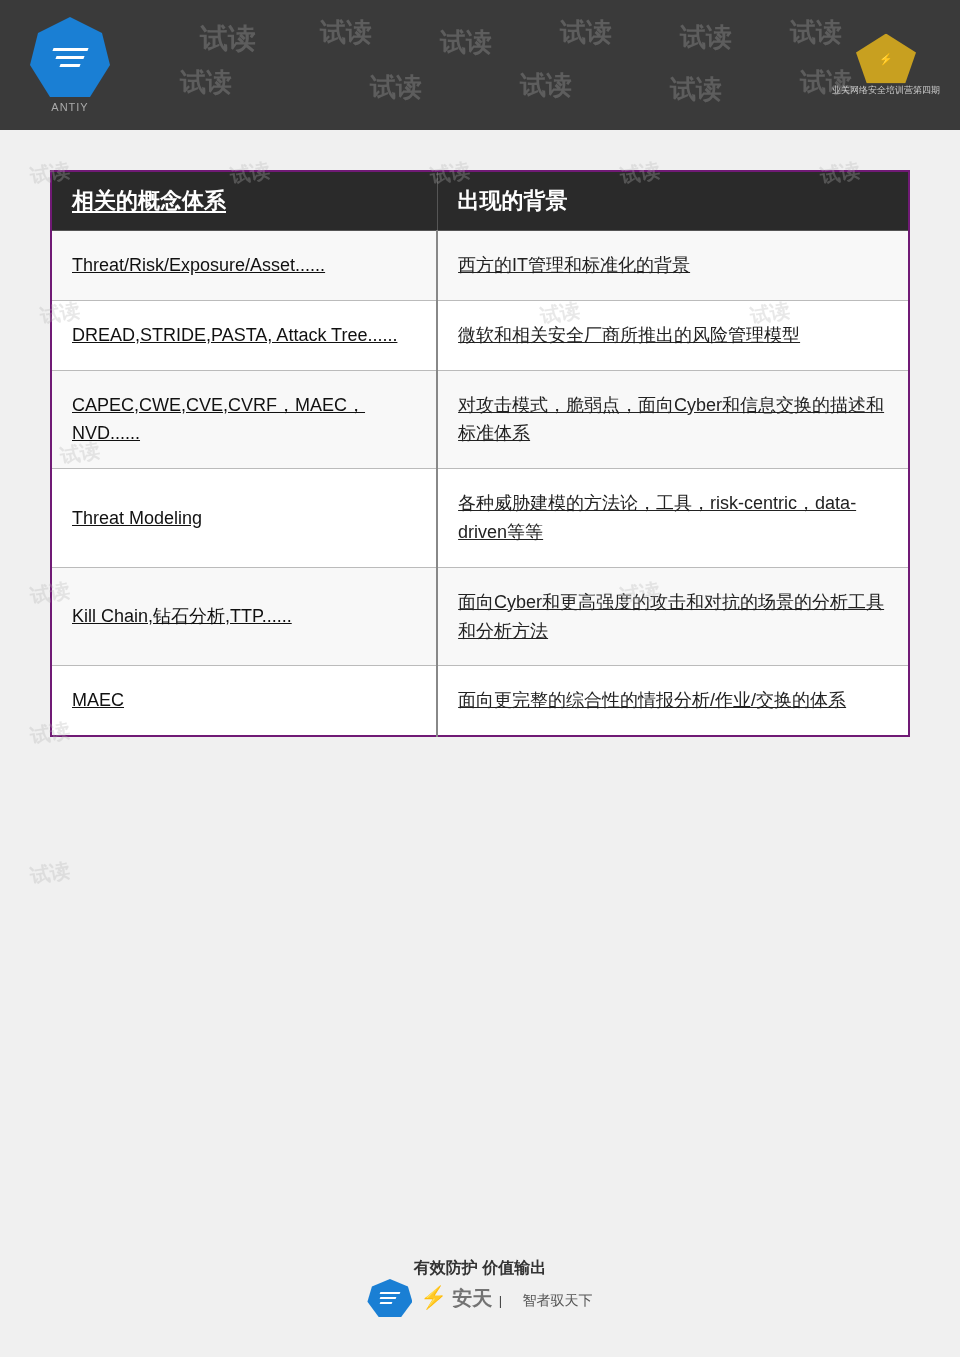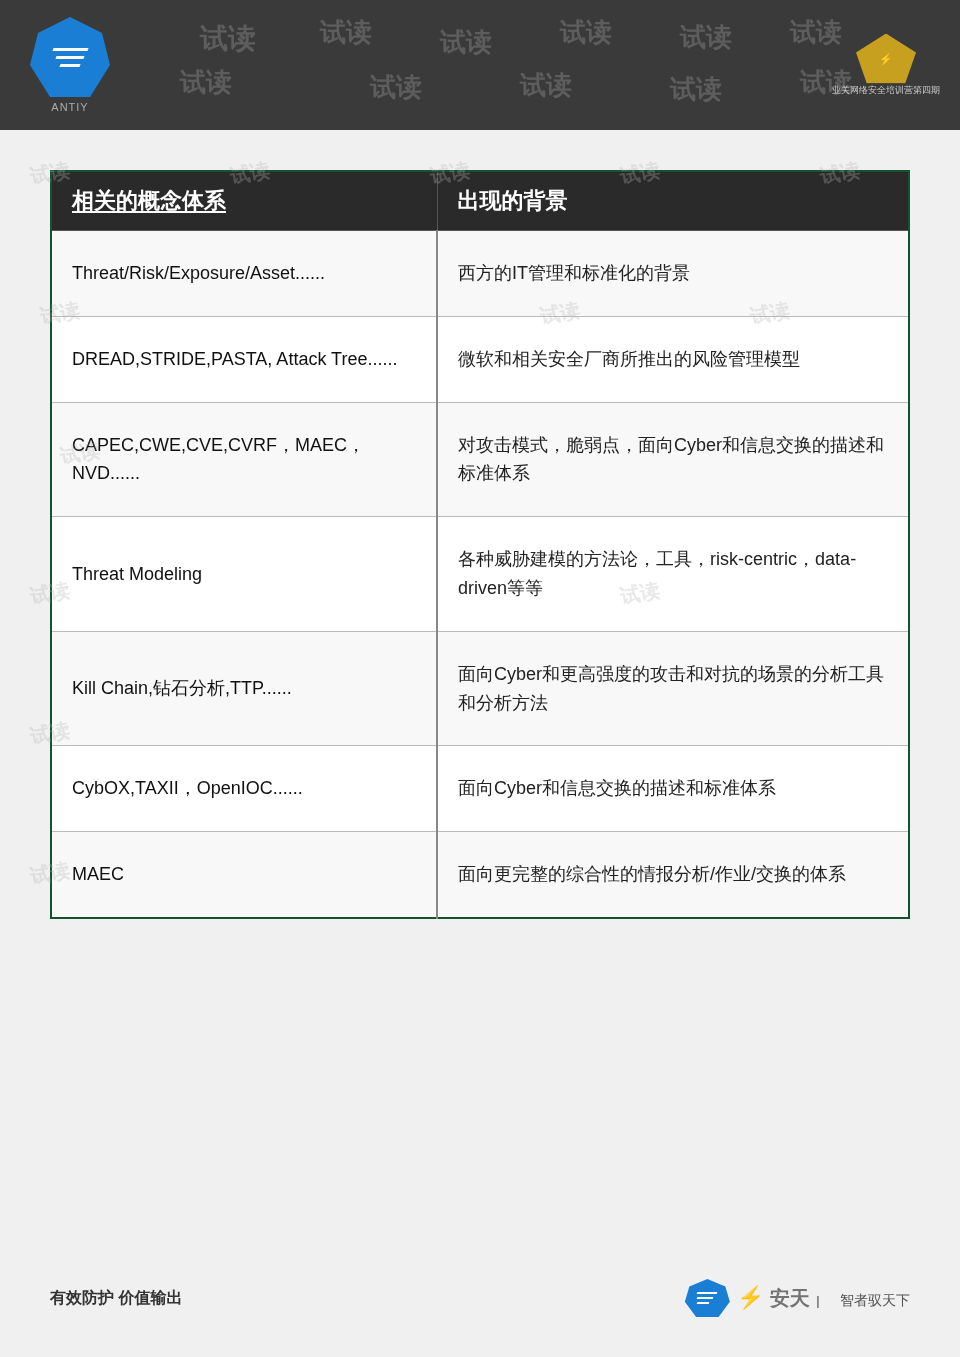--- a/index.html
+++ b/index.html
@@ -128,46 +128,47 @@
       padding: 40px 50px;
       background: #f0f0f0;
       min-height: 1100px;
     }
 
     
     .concept-table {
       width: 100%;
       border-collapse: collapse;
       background: #404040;
-      border: 2px solid #14532d;
+      border: 2px solid #701a75;
     }
 
     .concept-table thead tr th {
       background: #2a2a2a;
       color: white;
       font-size: 22px;
       font-weight: bold;
       padding: 14px 20px;
       text-align: left;
       border: 1px solid #555;
     }
 
     .concept-table thead tr th:first-child {
       width: 45%;
       text-decoration: underline;
       text-underline-offset: 3px;
     }
 
     .concept-table tbody tr td {
-      padding: 28px 20px;
+      padding: 20px 20px;
       font-size: 18px;
       color: #222;
       border: 1px solid #bbb;
       vertical-align: middle;
       line-height: 1.6;
+      text-decoration: underline;
     }
 
     .concept-table tbody tr:nth-child(odd) {
       background: #f8f8f8;
     }
 
     .concept-table tbody tr:nth-child(even) {
       background: #ffffff;
     }
 
@@ -179,20 +180,21 @@
 
     
     .footer {
       position: absolute;
       bottom: 40px;
       left: 50px;
       right: 50px;
       display: flex;
       align-items: center;
       justify-content: space-between;
+      flex-direction: column;
     }
 
     .footer-left {
       font-size: 16px;
       color: #333;
       font-weight: bold;
     }
 
     .footer-right {
       display: flex;
@@ -313,24 +315,20 @@
           <td>CAPEC,CWE,CVE,CVRF，MAEC，NVD......</td>
           <td>对攻击模式，脆弱点，面向Cyber和信息交换的描述和标准体系</td>
         </tr>
         <tr>
           <td>Threat Modeling</td>
           <td>各种威胁建模的方法论，工具，risk-centric，data-driven等等</td>
         </tr>
         <tr>
           <td>Kill Chain,钻石分析,TTP......</td>
           <td>面向Cyber和更高强度的攻击和对抗的场景的分析工具和分析方法</td>
-        </tr>
-        <tr>
-          <td>CybOX,TAXII，OpenIOC......</td>
-          <td>面向Cyber和信息交换的描述和标准体系</td>
         </tr>
         <tr>
           <td>MAEC</td>
           <td>面向更完整的综合性的情报分析/作业/交换的体系</td>
         </tr>
       </tbody>
   </table>
 </div>
 
 <div class="footer">

